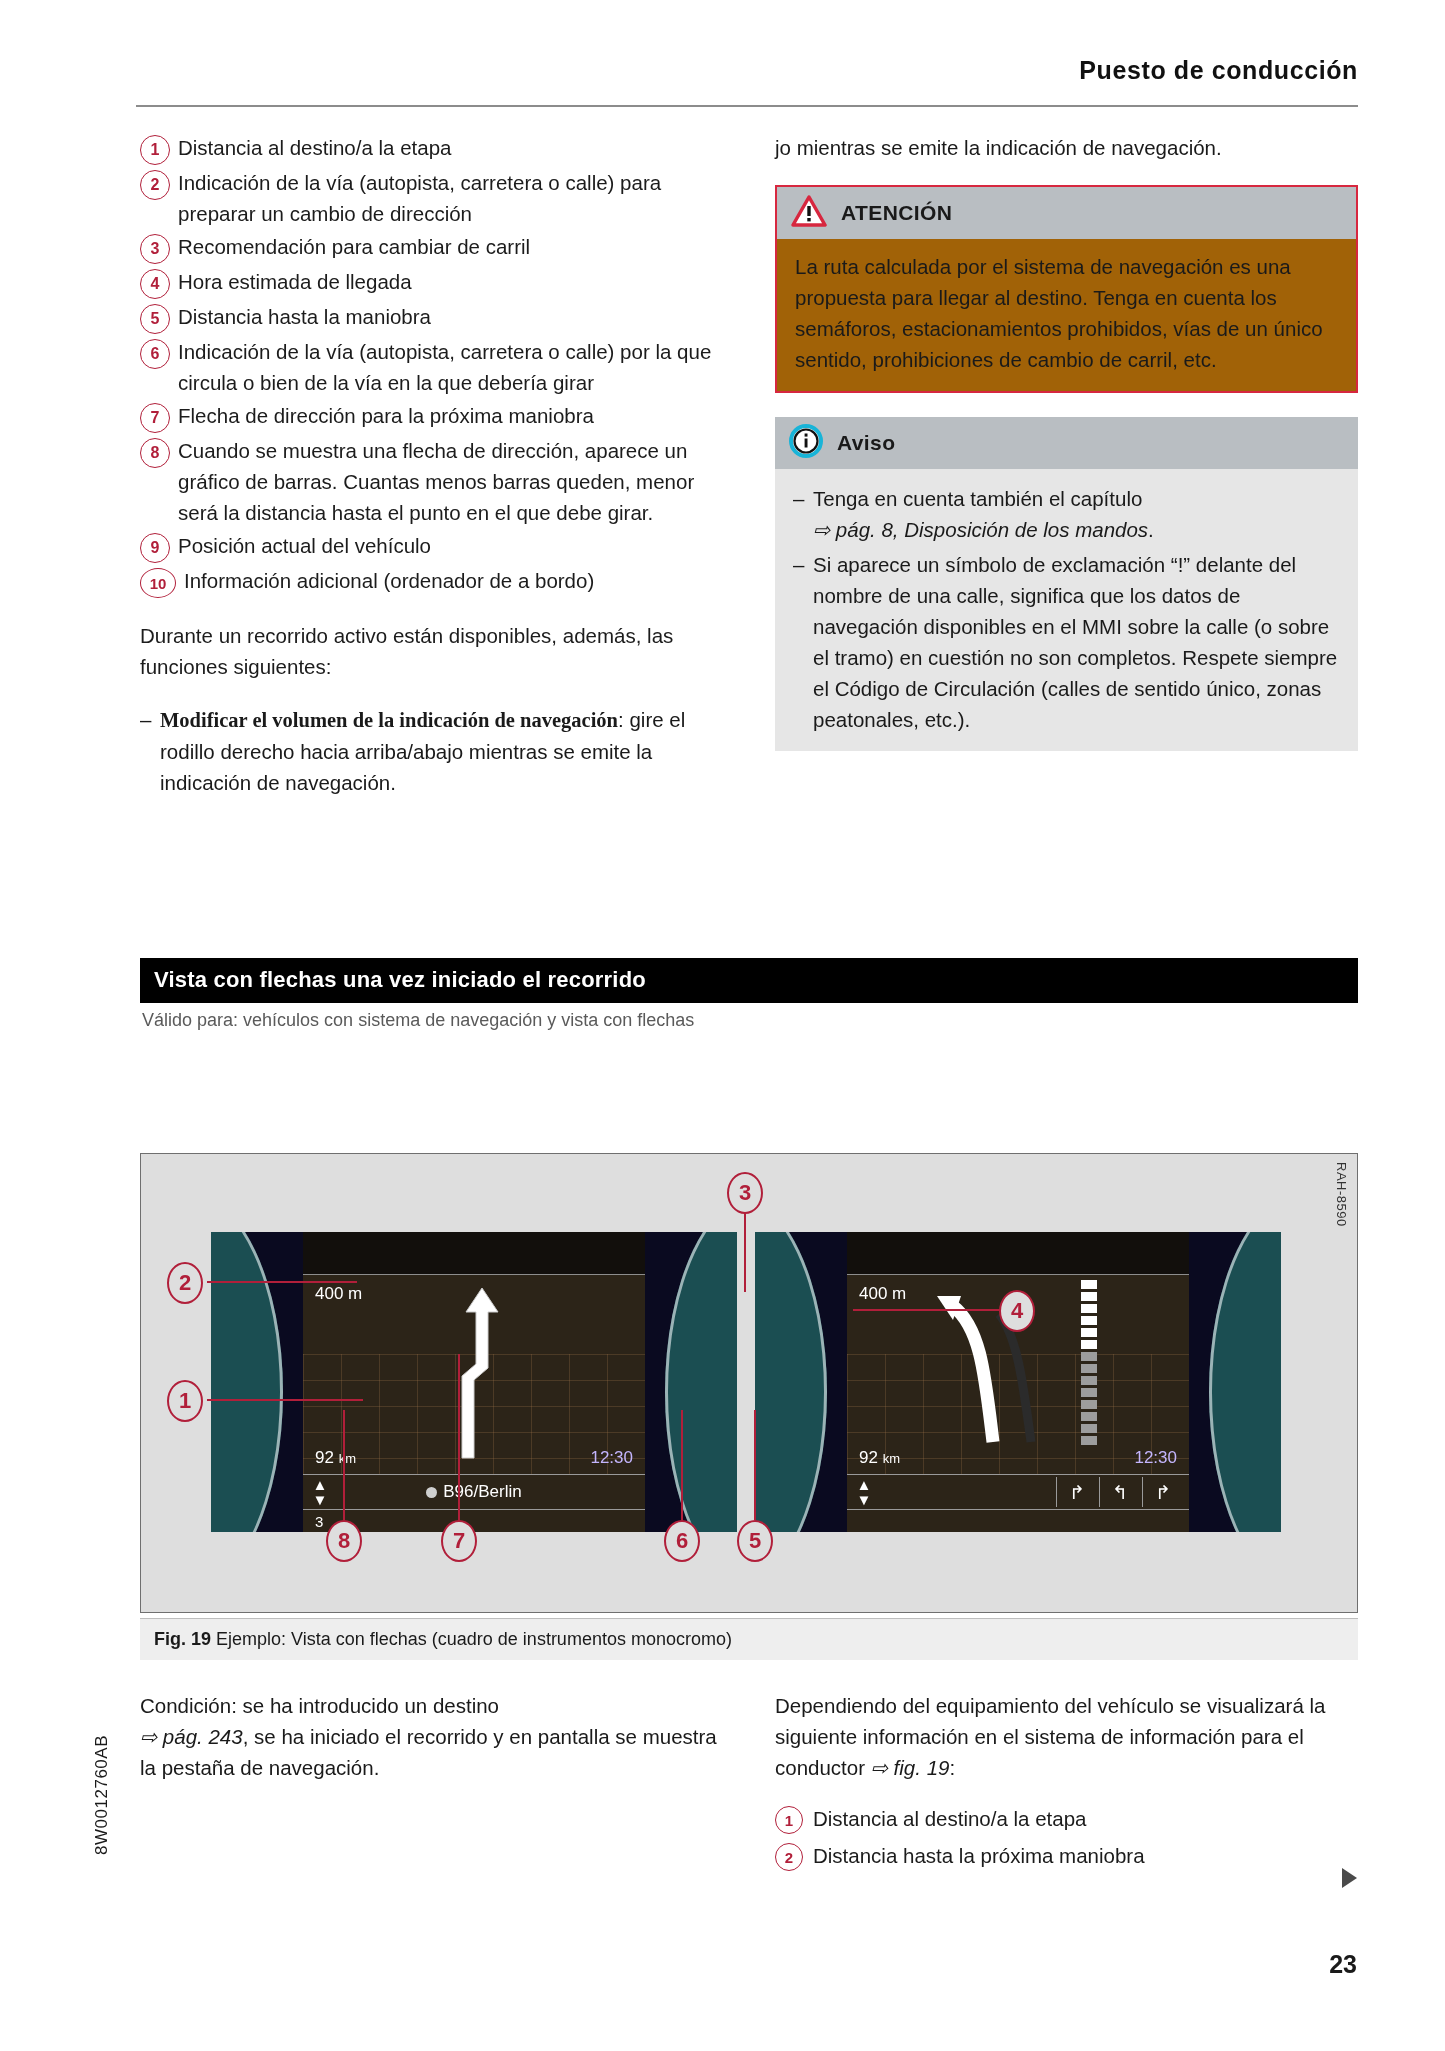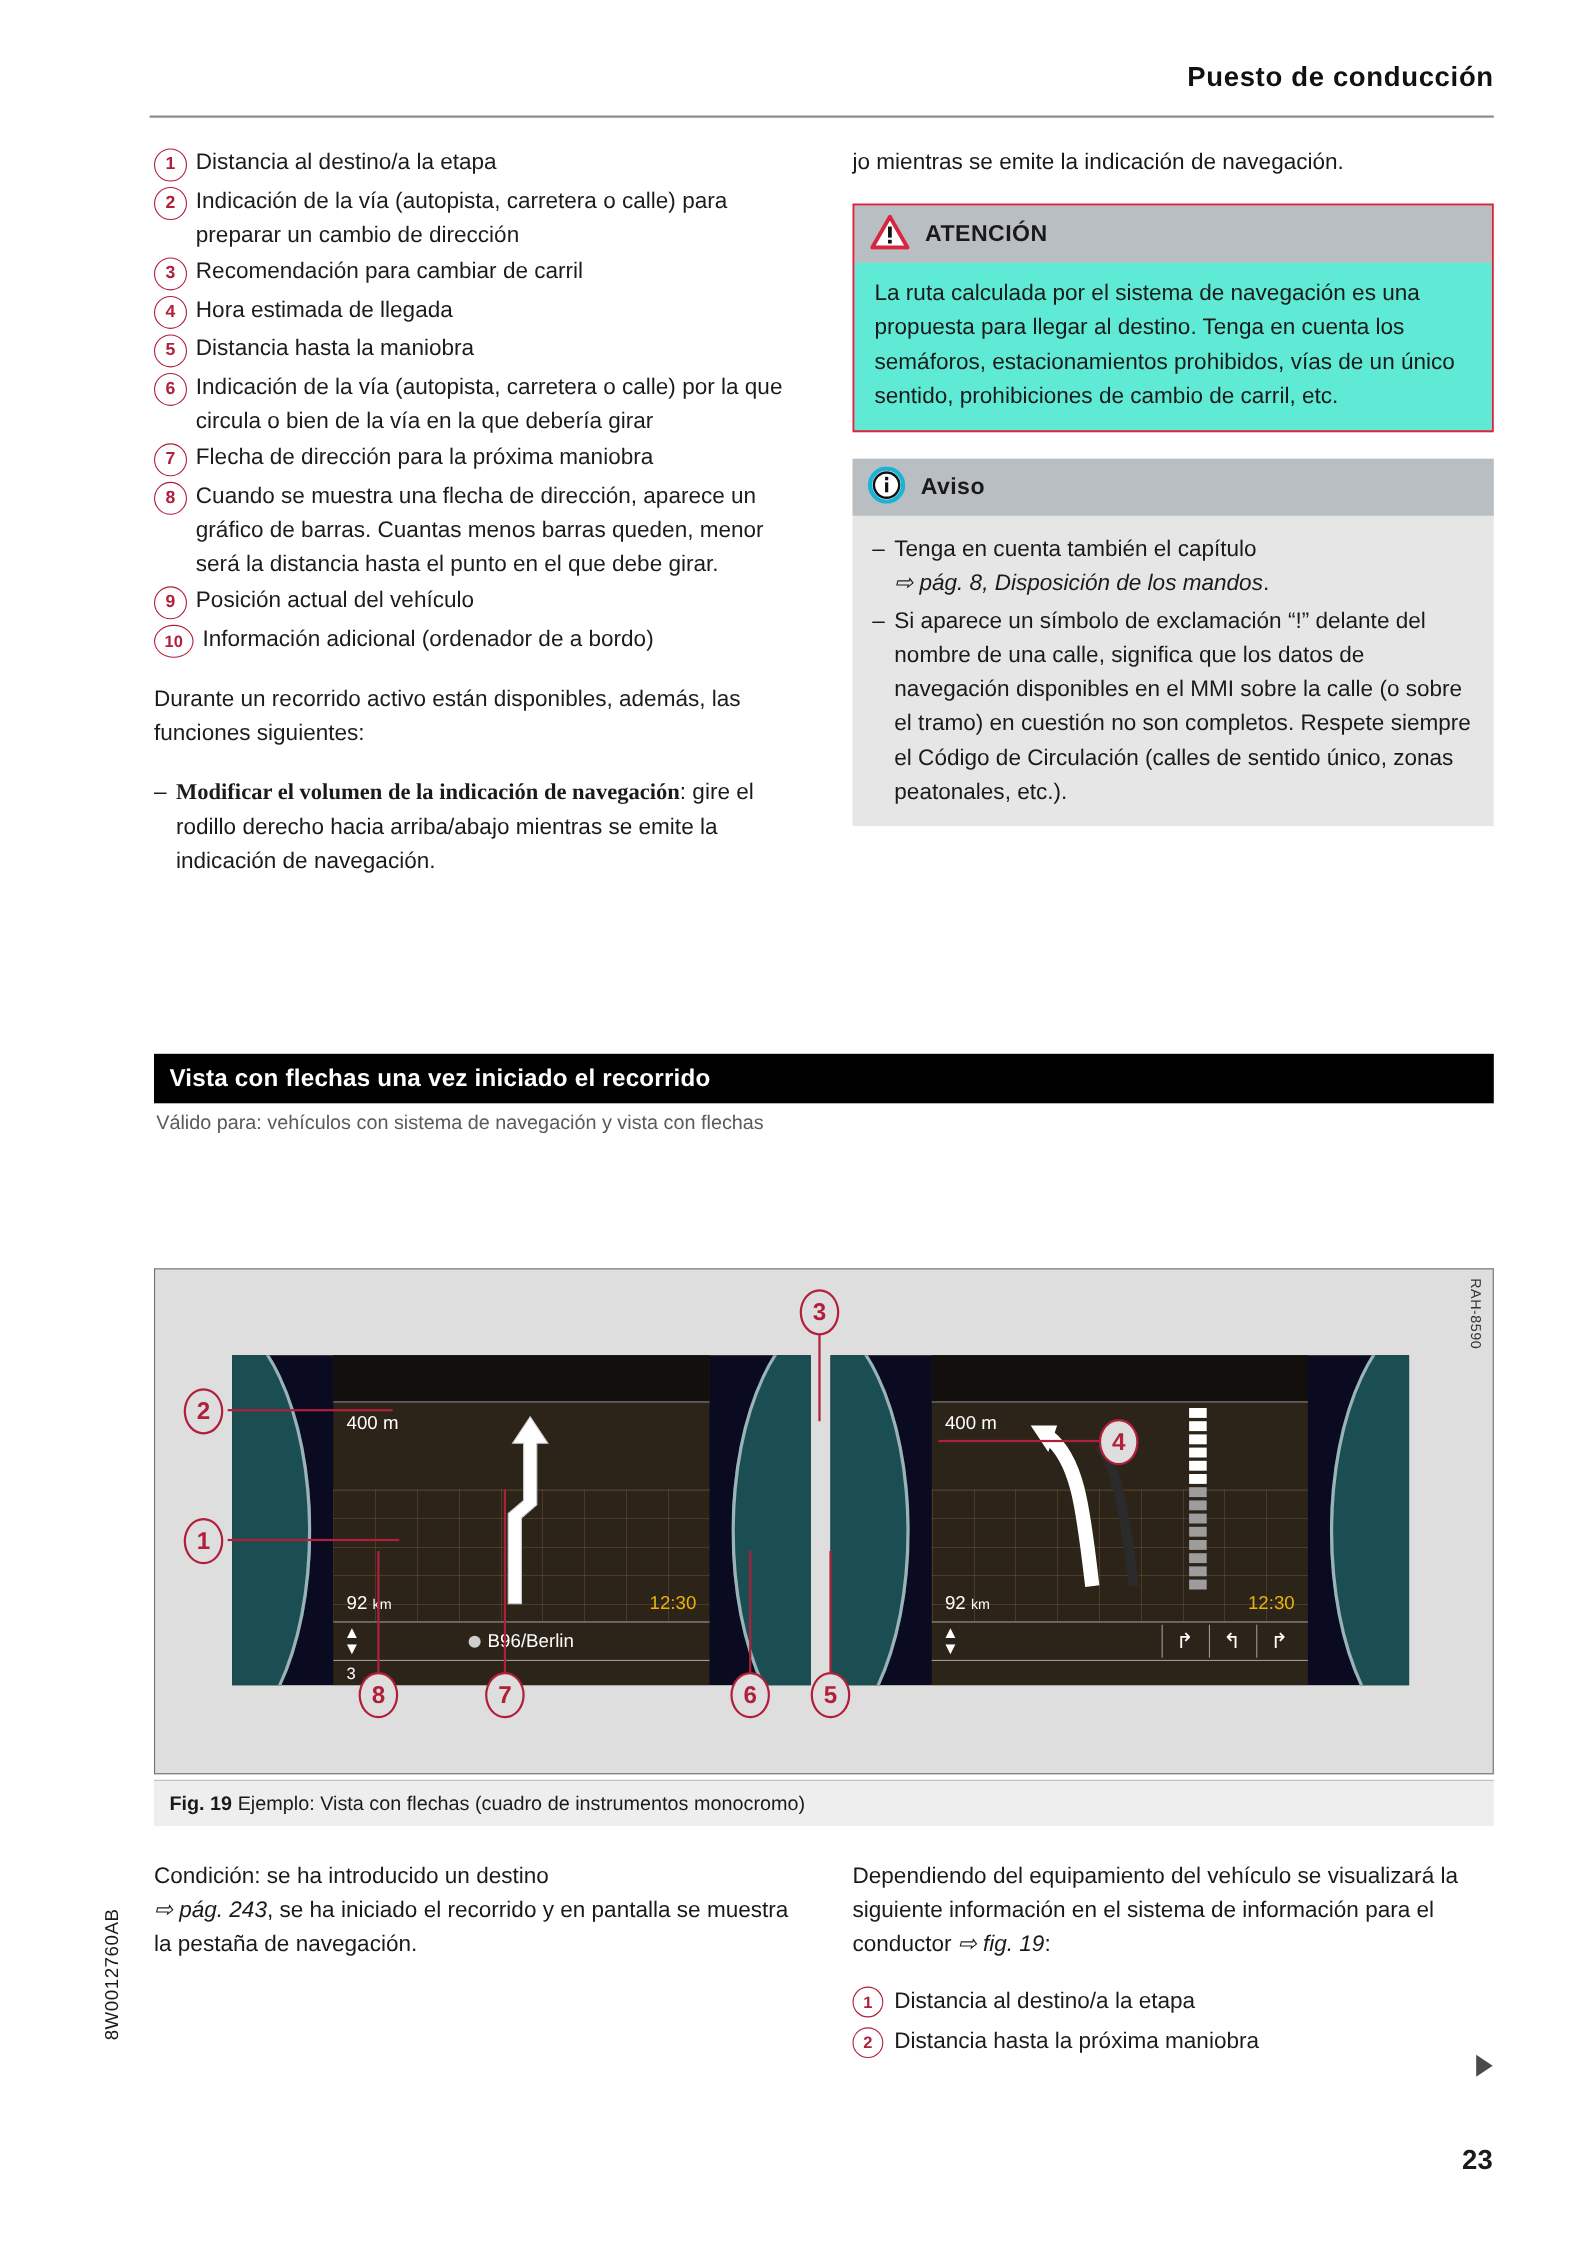--- a/index.html
+++ b/index.html
@@ -62,21 +62,21 @@
     border:2px solid #d7273f; margin-top:22px;
   }
   .warnbox .bar{
     background:#b9bec2; display:flex; align-items:center;
     padding:8px 14px; box-sizing:border-box; height:52px;
   }
   .warnbox .bar .lbl{
     font-size:21px;font-weight:bold;letter-spacing:.4px;color:#1a1a1a;margin-left:14px;
   }
   .warnbox .body{
-    background:#5eead4; padding:12px 18px 16px 18px;
+    background:#a16207; padding:12px 18px 16px 18px;
     font-size:20.5px; line-height:31px;
   }
 
   
   .notebox{margin-top:24px;}
   .notebox .bar{
     background:#b9bec2; display:flex; align-items:center;
     padding:8px 14px; box-sizing:border-box; height:52px;
   }
   .notebox .bar .lbl{
@@ -138,21 +138,21 @@
   }
   .grid{
     position:absolute; left:0; right:0; bottom:58px; height:120px;
     background:
       repeating-linear-gradient(to right, rgba(150,110,70,.30) 0 1px, transparent 1px 38px),
       repeating-linear-gradient(to bottom, rgba(150,110,70,.30) 0 1px, transparent 1px 26px);
   }
   .dist-top{position:absolute; left:12px; top:52px; color:#fff; font-size:17px;}
   .dist-km{position:absolute; left:12px; bottom:64px; color:#fff; font-size:17px;}
   .dist-km small{font-size:13px;}
-  .clock{position:absolute; right:12px; bottom:64px; color:#eab308; font-size:17px;}
+  .clock{position:absolute; right:12px; bottom:64px; color:#c4b5fd; font-size:17px;}
   .strip{
     position:absolute;left:0;right:0;bottom:22px;height:34px;
     border-top:1px solid #9a9a9a; border-bottom:1px solid #9a9a9a;
     display:flex; align-items:center;
   }
   .strip .updown{width:34px;text-align:center;color:#fff;font-size:15px;line-height:1;}
   .street{flex:1;text-align:center;color:#fff;font-size:17px;}
   .street .dot{display:inline-block;width:11px;height:11px;border-radius:50%;background:#cfcfcf;margin-right:6px;vertical-align:middle;}
   .gear{position:absolute; left:12px; bottom:2px; color:#fff; font-size:15px;}
   .lanes{flex:1;display:flex;justify-content:flex-end;gap:2px;padding-right:6px;}

